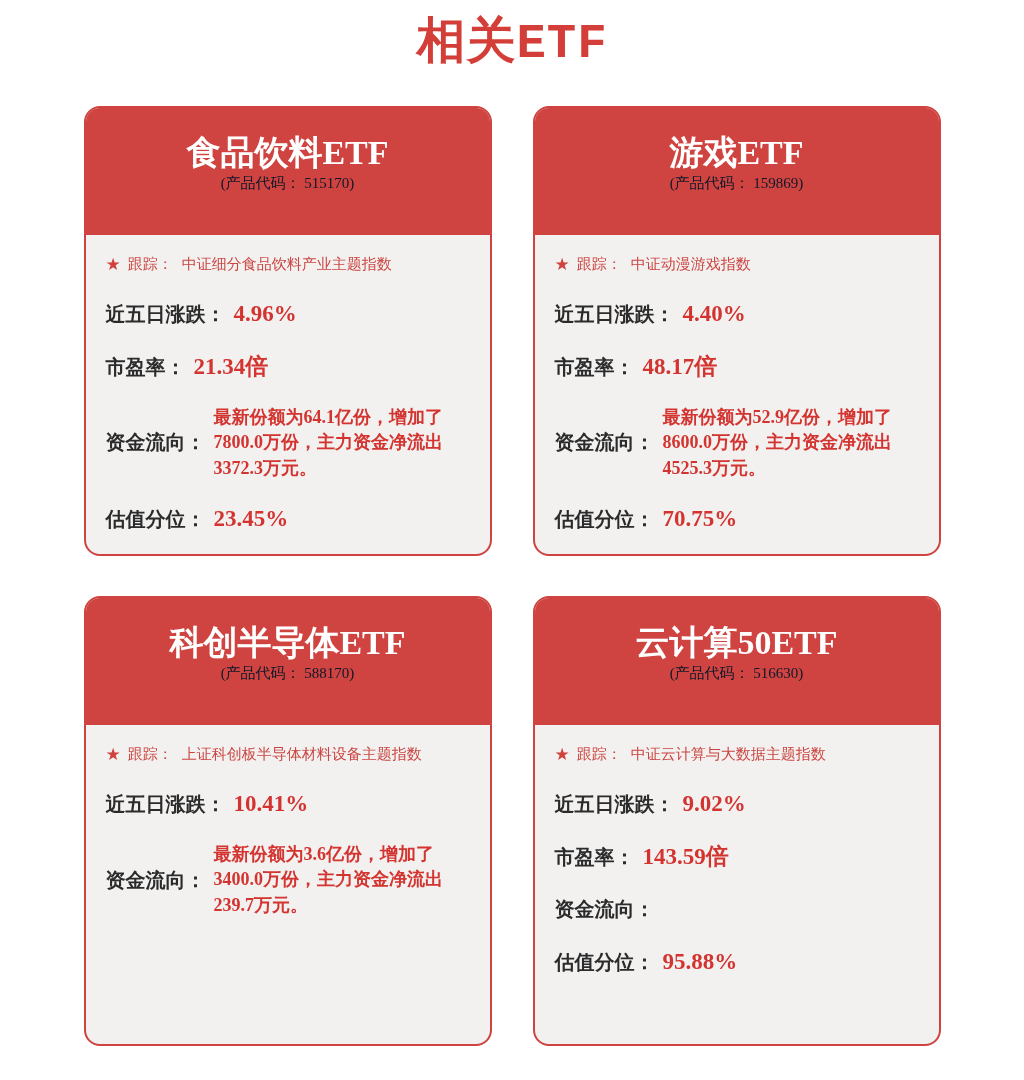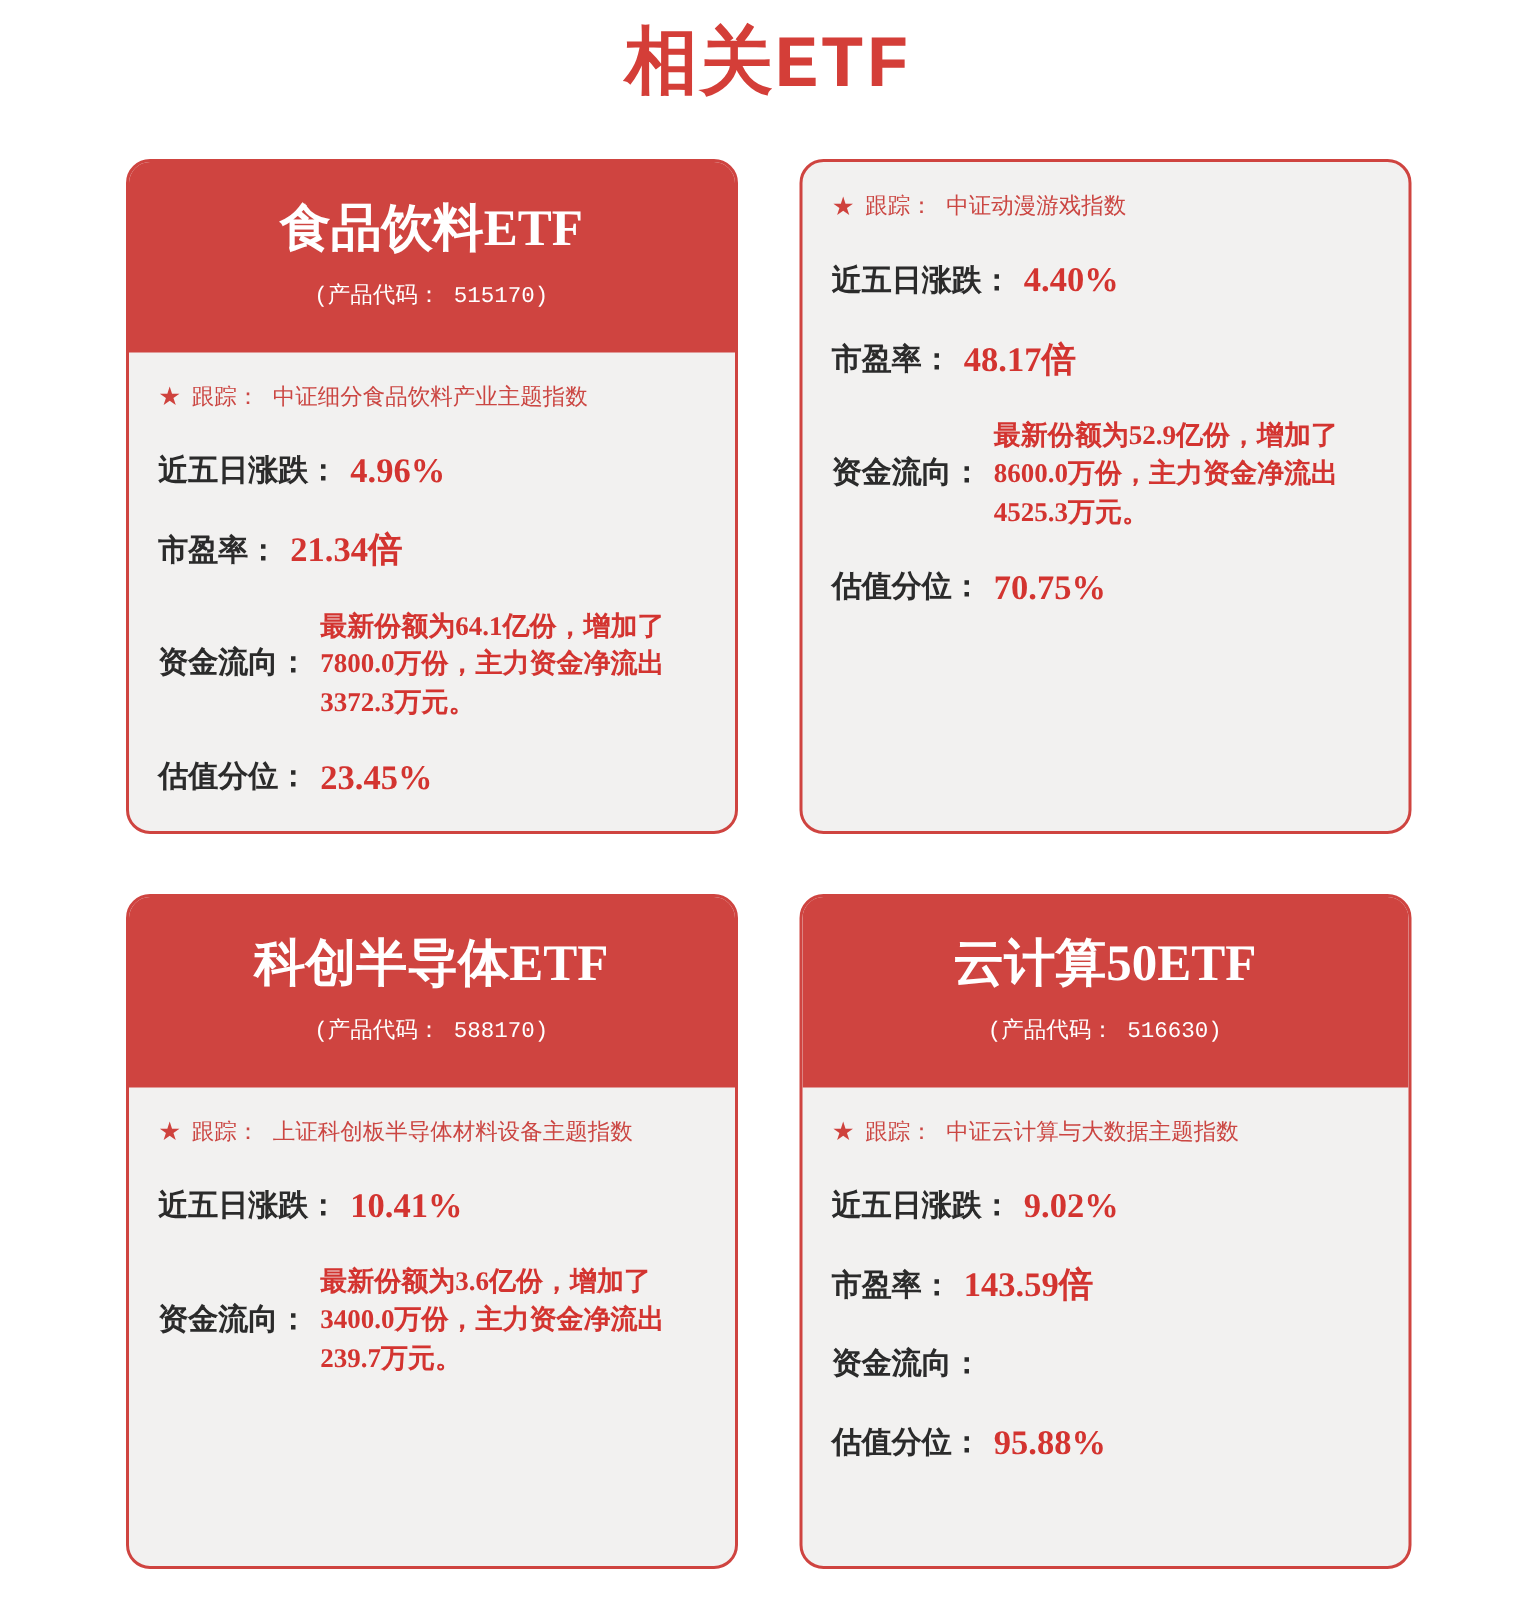--- a/index.html
+++ b/index.html
@@ -41,45 +41,44 @@
     padding-top: 25px;
   }
   .card-title {
     font-family: "Liberation Serif", "DejaVu Serif", serif;
     font-weight: 700;
     font-size: 34px;
     color: #ffffff;
     line-height: 1.2;
   }
   .card-code {
-    font-family: Liberation Mono, monospace;
+    font-family: Liberation Serif, serif;
     font-size: 15px;
-    color: #ffffff;
-    margin-top: 13px;
+    color: #0f172a;
   }
   .card-body {
     padding: 20px 20px 0 20px;
   }
   .track-row {
     display: flex;
     align-items: center;
     font-size: 15px;
     color: #cb4642;
     margin-bottom: 25px;
   }
   .star-icon {
     font-size: 17px;
     color: #cf423d;
     margin-right: 7px;
     line-height: 1;
   }
   .track-index { margin-left: 9px; }
   .stat-row {
     display: flex;
-    align-items: center;
+    align-items: flex-end;
     margin-bottom: 23px;
   }
   .stat-label {
     font-weight: 700;
     font-size: 20px;
     color: #2b2b2b;
     white-space: nowrap;
     line-height: 1.45;
   }
   .stat-value {
@@ -132,20 +131,24 @@
         <span class="flow-value">最新份额为64.1亿份，增加了7800.0万份，主力资金净流出3372.3万元。</span>
       </div>
       <div class="stat-row">
         <span class="stat-label">估值分位：</span>
         <span class="stat-value">23.45%</span>
       </div>
     </div>
   </div>
 
   <div class="card">
+    <div class="card-header">
+      <div class="card-title">游戏ETF</div>
+      <div class="card-code">(产品代码： 159869)</div>
+    </div>
     <div class="card-body">
       <div class="track-row">
         <span class="star-icon">★</span>
         <span class="track-label">跟踪：</span>
         <span class="track-index">中证动漫游戏指数</span>
       </div>
       <div class="stat-row">
         <span class="stat-label">近五日涨跌：</span>
         <span class="stat-value">4.40%</span>
       </div>

